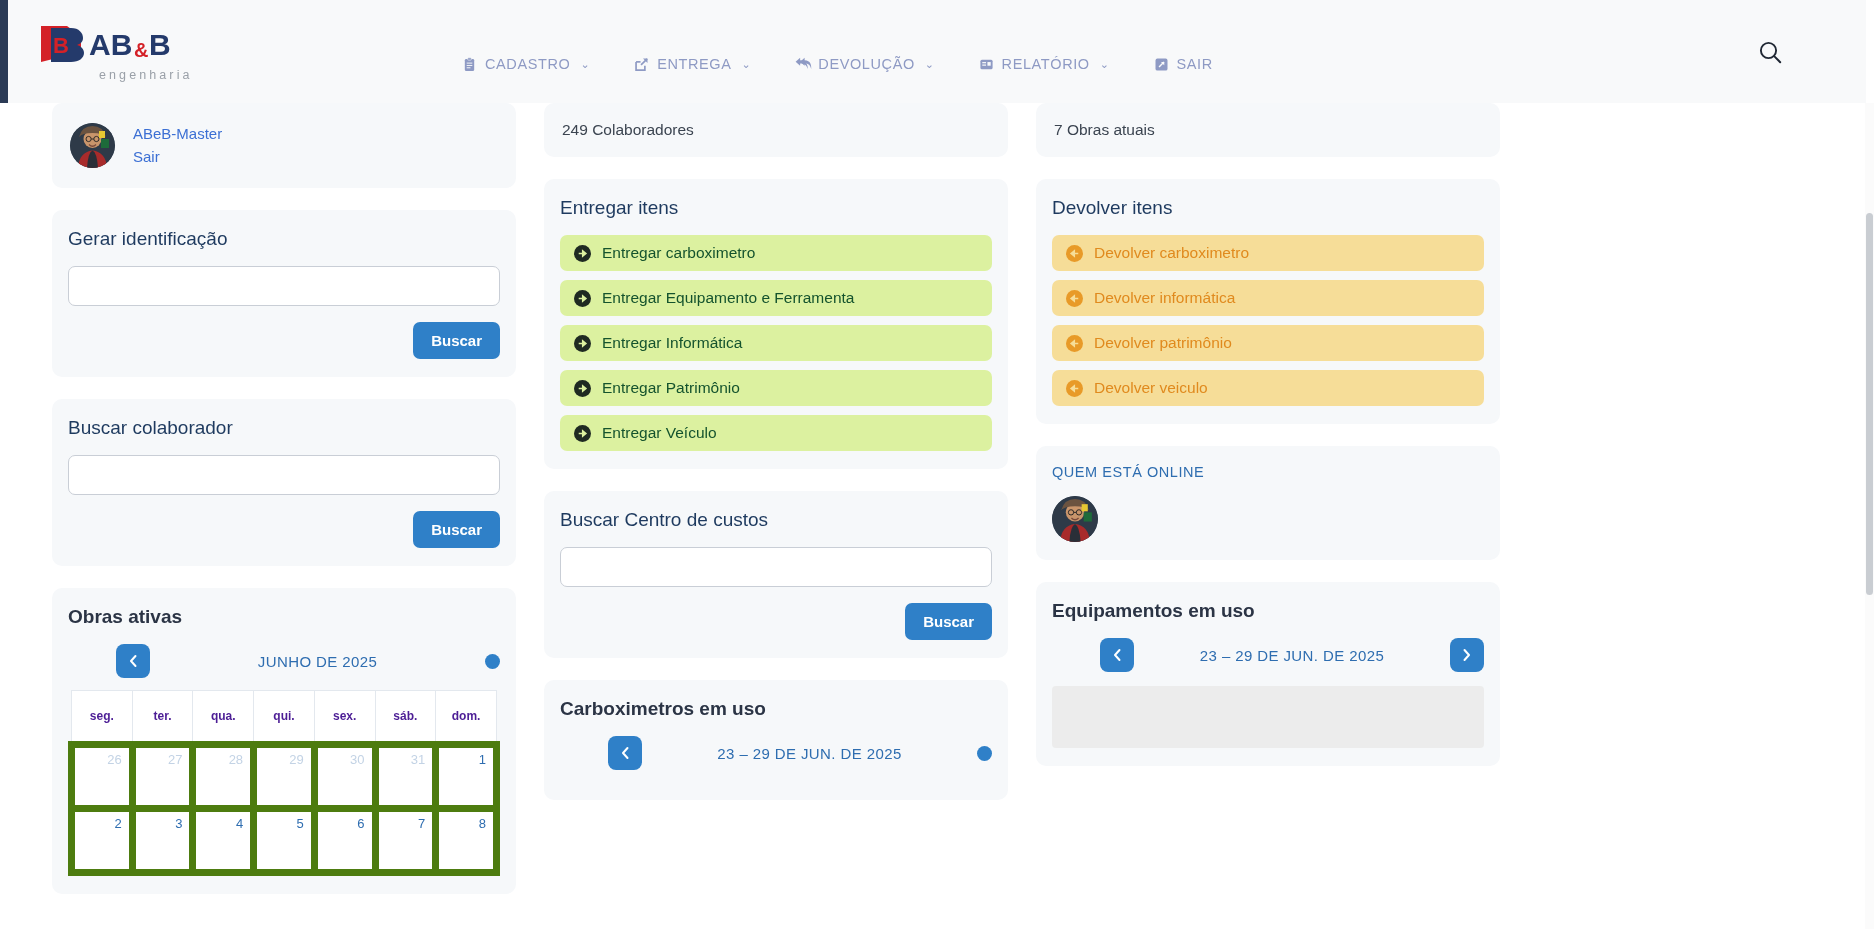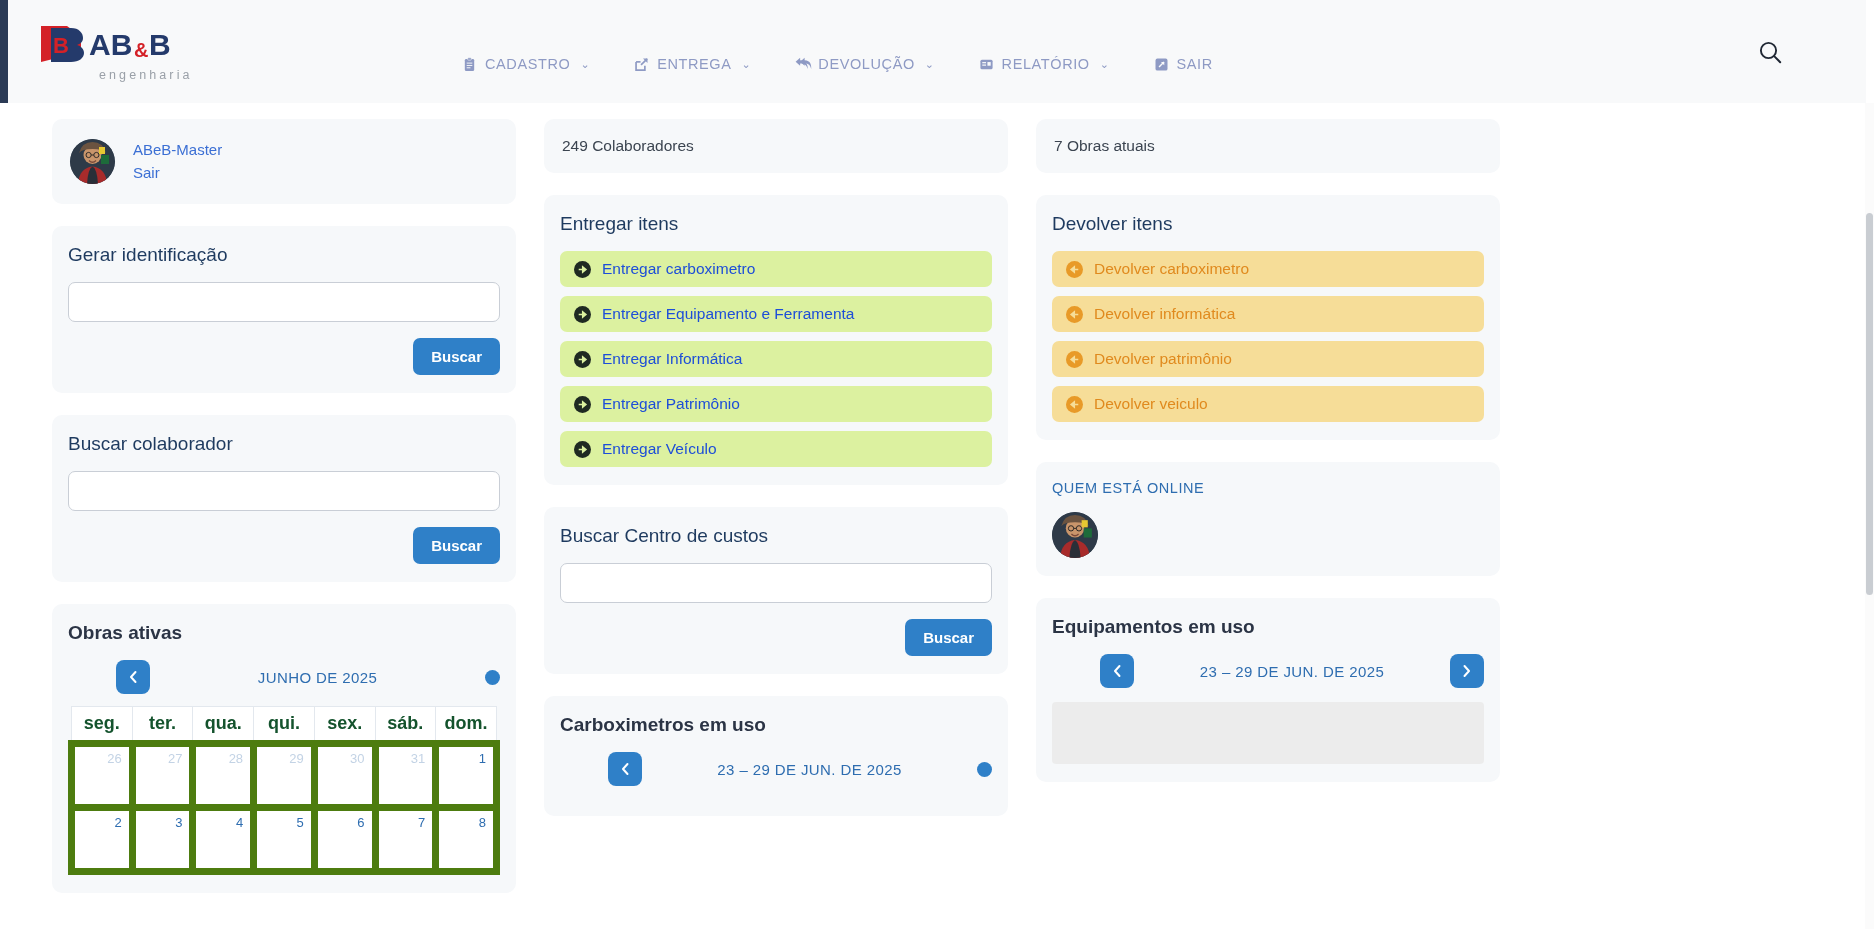--- a/index.html
+++ b/index.html
@@ -45,21 +45,21 @@
   .search-btn {
     position:absolute; right:82px; top:38px;
     width:28px; height:28px; cursor:pointer;
   }
 
   
   .content {
     position:absolute; left:0; top:103px; width:1866px; height:826px;
     background:#ffffff;
   }
-  .col { position:absolute; top:16px; }
+  .col { position:absolute; top:0; }
   .col-left   { left:52px;   width:464px; }
   .col-mid    { left:544px;  width:464px; }
   .col-right  { left:1036px; width:464px; }
 
   .card {
     background:#f6f8fa;
     border-radius: 10px;
     margin-bottom: 22px;
     padding: 18px 16px;
   }
@@ -99,21 +99,21 @@
   
   .counter-card { padding: 18px 18px; font-size:15.5px; color:#3b4450; }
 
   
   .pill {
     display:flex; align-items:center; gap:11px;
     border-radius: 7px; padding: 9px 14px; margin-bottom: 9px;
     font-size: 15.5px; cursor:pointer;
   }
   .pill:last-child { margin-bottom: 0; }
-  .pill-green { background:#dcf1a0; color:#1d4ed8; }
+  .pill-green { background:#dcf1a0; color:#14532d; }
   .pill-yellow { background:#f6dd98; color:#e08a1e; }
   .pill-ico { width:17px; height:17px; flex:0 0 auto; }
   .pill-ico svg { display:block; }
 
   
   .cal-head {
     display:flex; align-items:center; justify-content:space-between;
     margin-top: 6px; margin-bottom: 12px; min-height:34px;padding-left:48px;
   }
   .nav-sq {
@@ -125,21 +125,21 @@
     flex:1; text-align:center; color:#2e6db0; font-size:15px; letter-spacing:0.4px;
   }
   .dot {
     width:15px; height:15px; border-radius:50%; background:#2f80c8; flex:0 0 auto;
   }
 
   
   .cal-table { width:100%; border-collapse:collapse; table-layout:fixed; }
   .cal-table th {
     border:1px solid #e3e8ee; background:#ffffff;
-    color:#14532d; font-size:18px; font-weight:700; padding:6px 2px; text-align:center;
+    color:#4c1d95; font-size:12px; font-weight:700; padding:18px 2px; text-align:center;
   }
   .cal-table td {
     border:7px solid #4d7c0f; background:#ffffff; height:64px;
     vertical-align:top; text-align:right; padding:4px 7px;
     font-size:13px; color:#2e6db0;
   }
   .cal-table td.muted { color:#c3d3e5; }
 
   
   .online-label {

